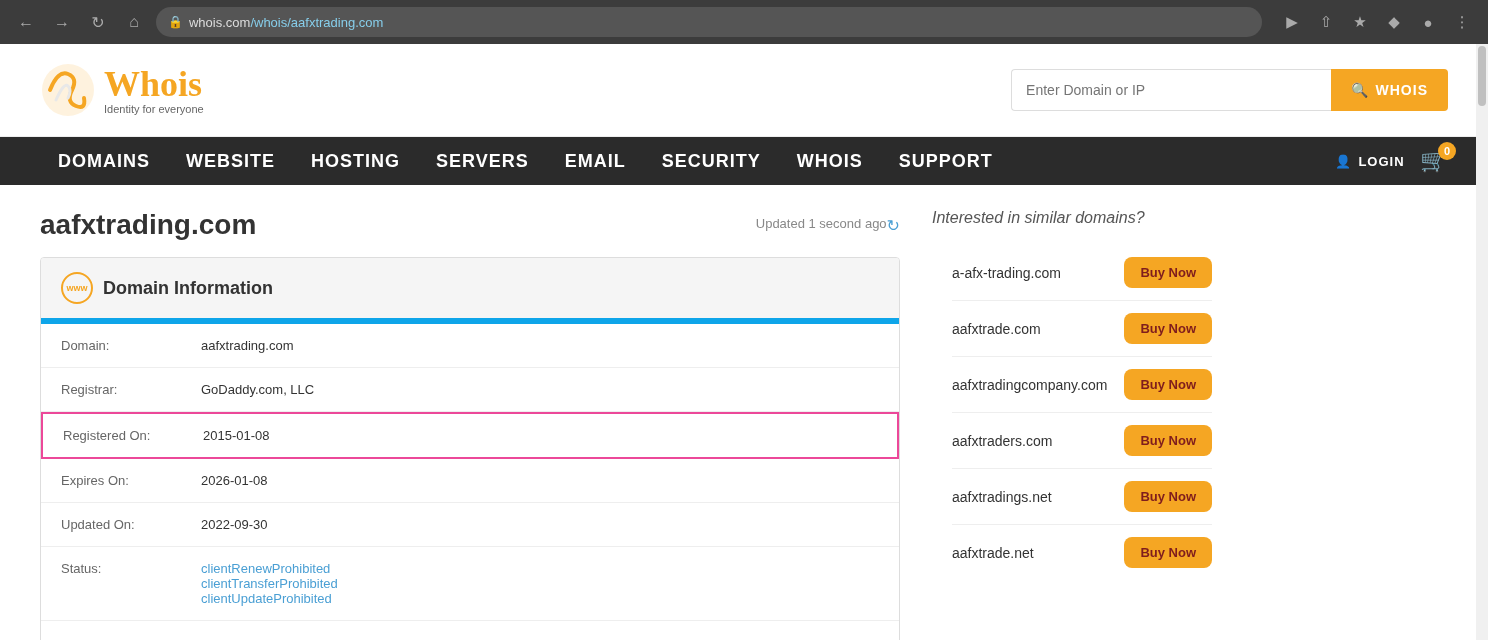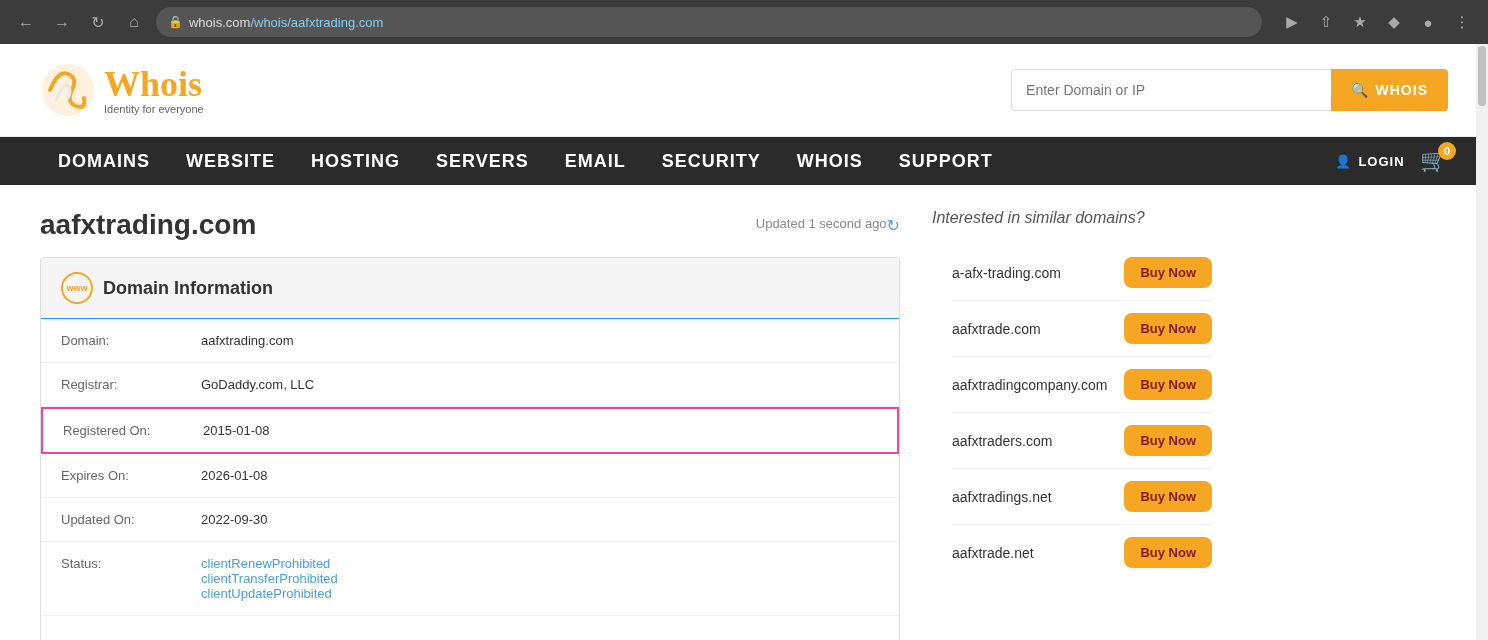--- a/index.html
+++ b/index.html
@@ -190,21 +190,21 @@
       border: 1px solid #ddd;
       border-radius: 4px;
       overflow: hidden;
     }
     .card-header {
       background: #f5f5f5;
       padding: 14px 20px;
       display: flex;
       align-items: center;
       gap: 10px;
-      border-bottom: 1px solid #0ea5e9;
+      border-bottom: 6px solid #0ea5e9;
     }
     .www-icon {
       width: 32px; height: 32px;
       border: 2px solid #f5a623;
       border-radius: 50%;
       display: flex; align-items: center; justify-content: center;
       font-size: 9px;
       color: #f5a623;
       font-weight: bold;
     }

